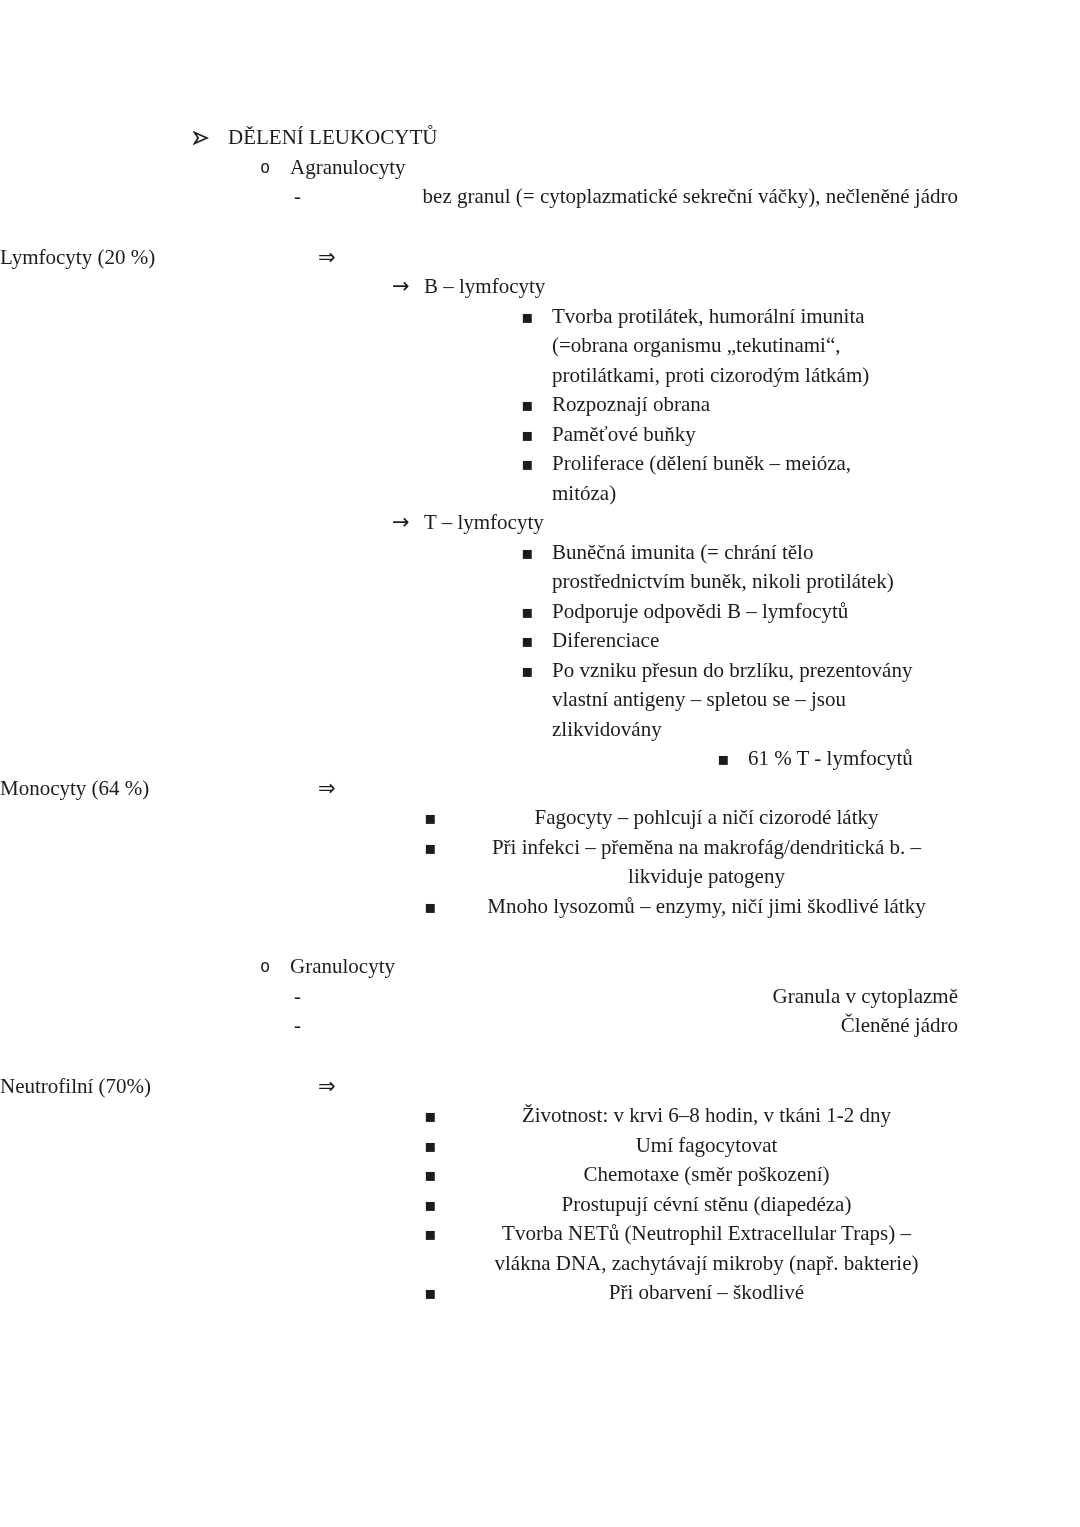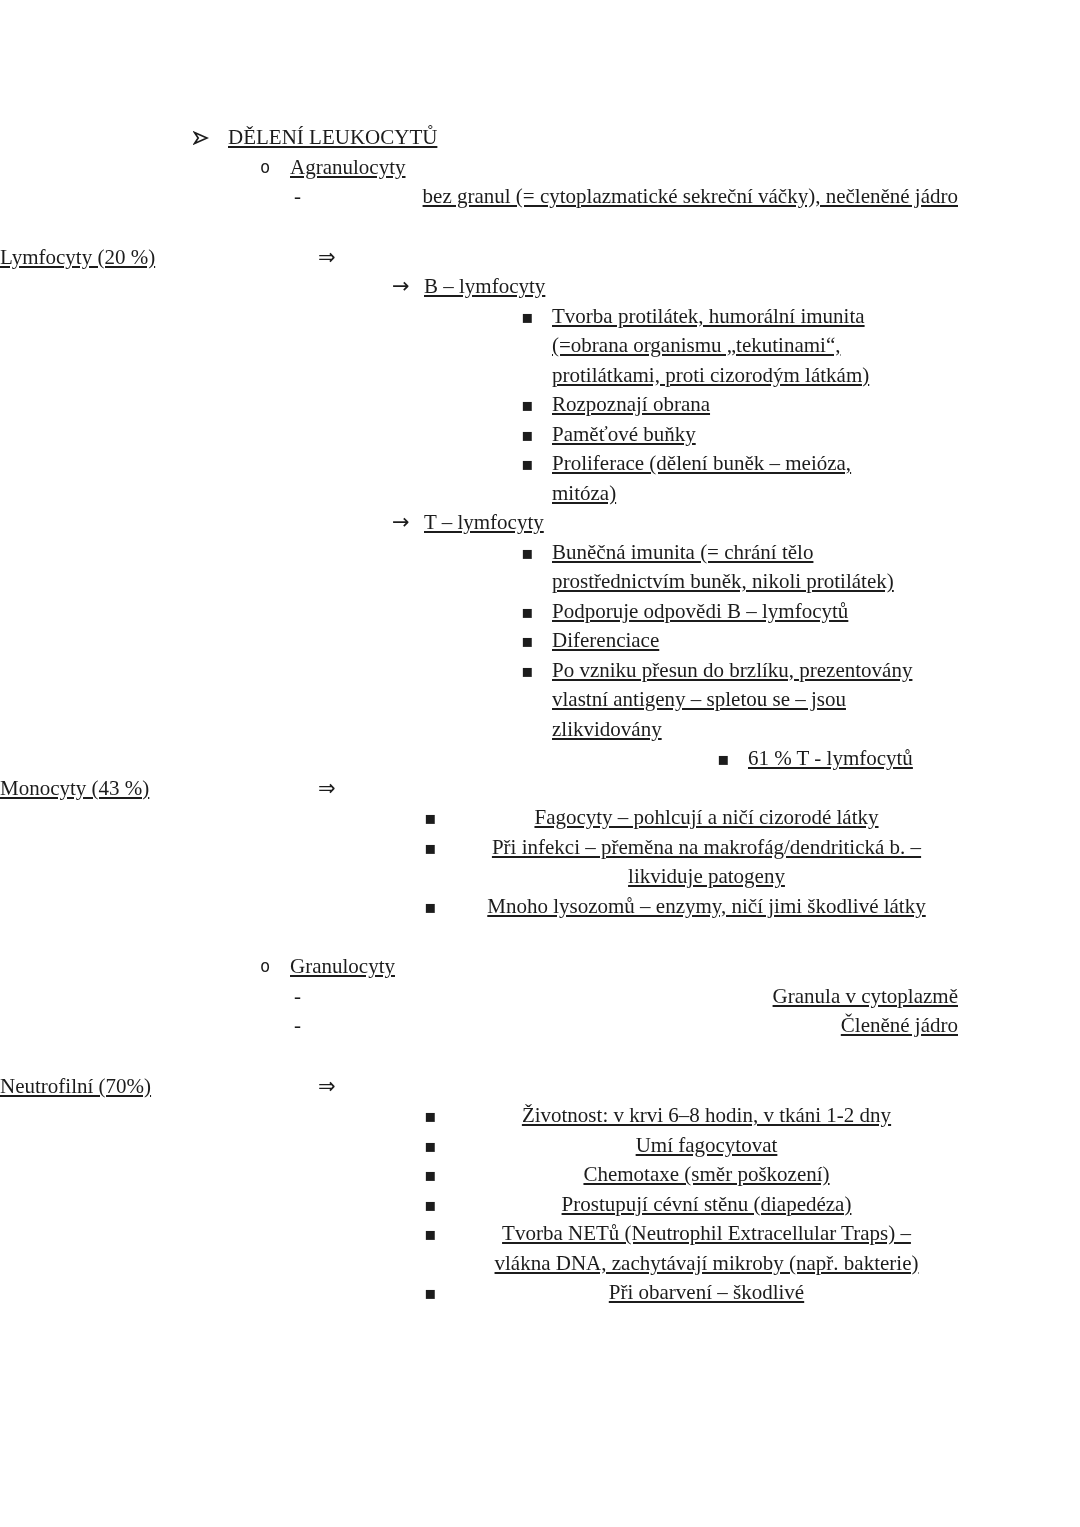--- a/index.html
+++ b/index.html
@@ -29,21 +29,20 @@
   .marker {
     position: absolute;
     top: 0;
     line-height: 29.5px;
     color: #1c1c1c;
     user-select: none;
   }
   .text {
     display: block;
     white-space: pre-line;
-    text-decoration: underline;
   }
   
   .lv1 .marker { left: 193px; } .lv1 .text { margin-left: 228px; }
   .lv2 .marker { left: 260px; } .lv2 .text { margin-left: 290px; }
   .lv3 .marker { left: 294px; } .lv3 .text { margin-left: 324px; text-align: right; }
   .lv4 .marker { left: 318px; } .lv4 .text { }
   .lv5 .marker { left: 392px; } .lv5 .text { margin-left: 424px; }
   .lv6 .marker { left: 424px; } .lv6 .text { margin-left: 455px; text-align: center; }
   .lv7 .marker { left: 521px; } .lv7 .text { margin-left: 552px; }
   .lv8 .marker { left: 717px; } .lv8 .text { margin-left: 748px; }
@@ -133,21 +132,21 @@
         <span class="text">Po vzniku přesun do brzlíku, prezentovány
 vlastní antigeny – spletou se – jsou
 zlikvidovány</span>
       </div>
       <div class="row lv8">
         <span class="marker m-square">▪</span>
         <span class="text">61 % T - lymfocytů</span>
       </div>
       <div class="row lv4">
         <span class="marker m-double-arrow">⇒</span>
-        <span class="text">Monocyty (43 %)</span>
+        <span class="text">Monocyty (64 %)</span>
       </div>
       <div class="row lv6">
         <span class="marker m-square">▪</span>
         <span class="text">Fagocyty – pohlcují a ničí cizorodé látky</span>
       </div>
       <div class="row lv6">
         <span class="marker m-square">▪</span>
         <span class="text">Při infekci – přeměna na makrofág/dendritická b. –
 likviduje patogeny</span>
       </div>

